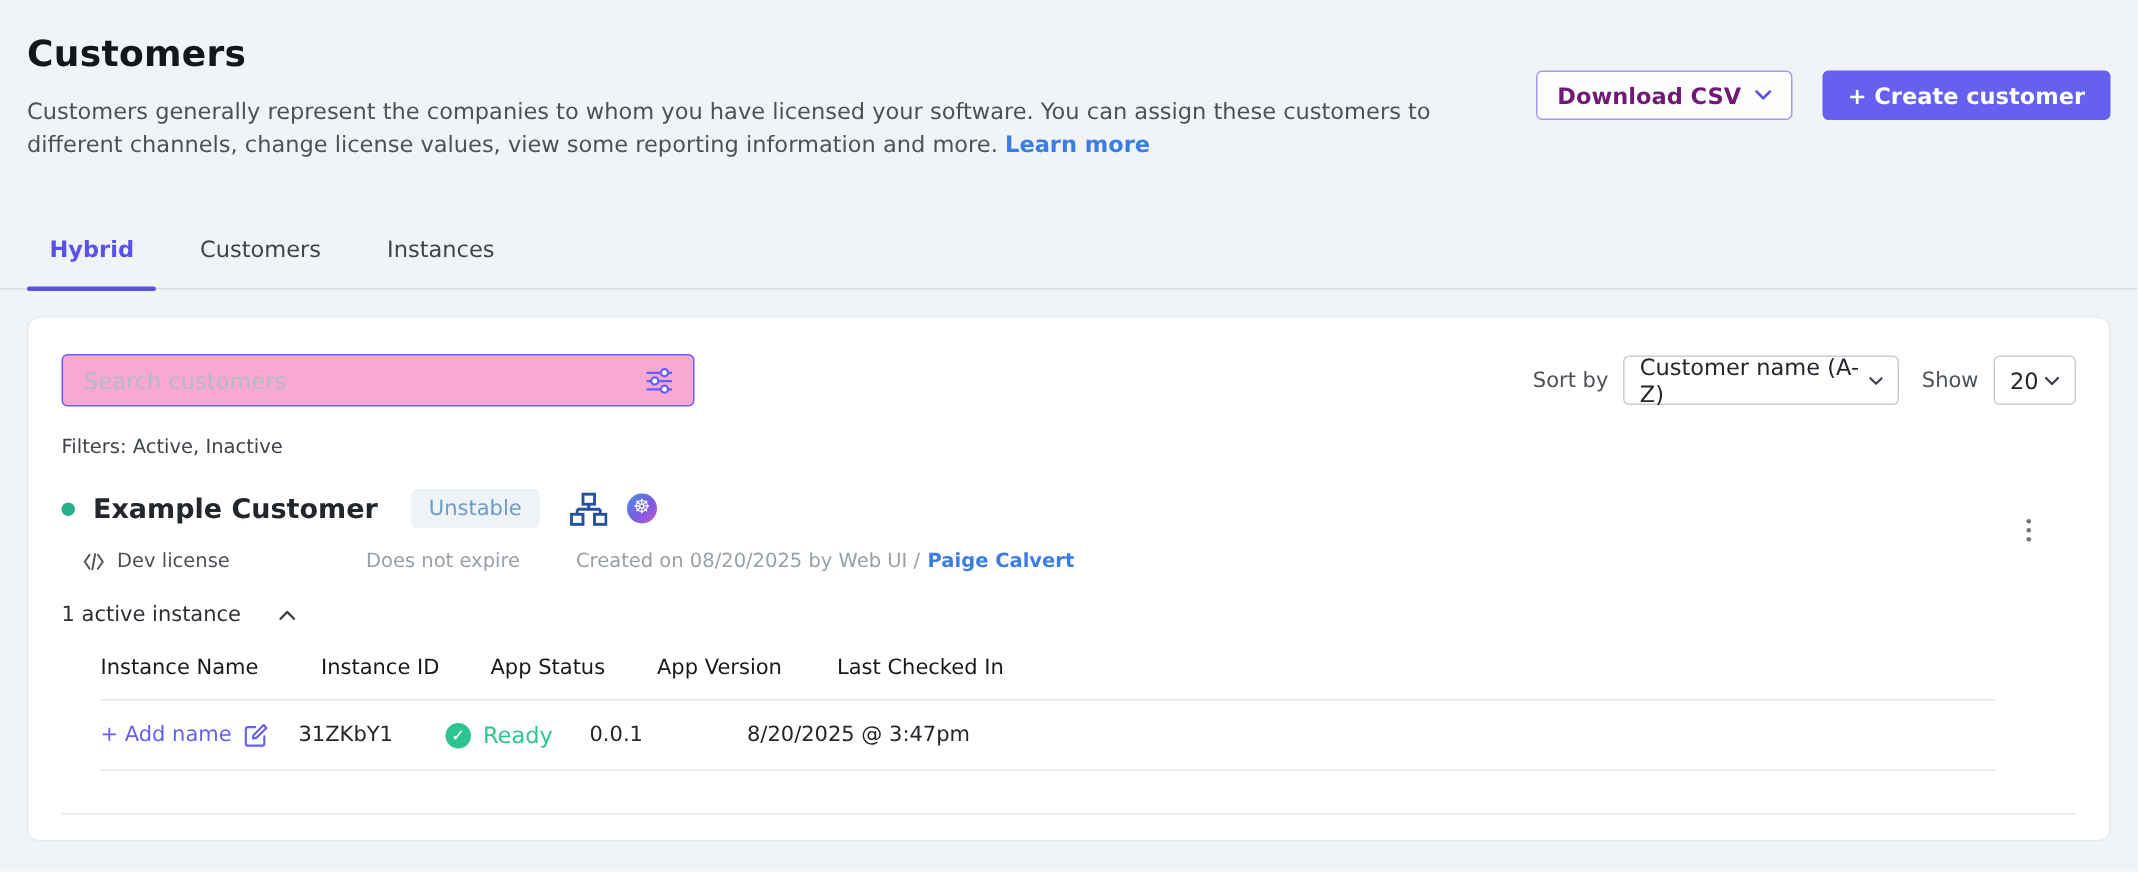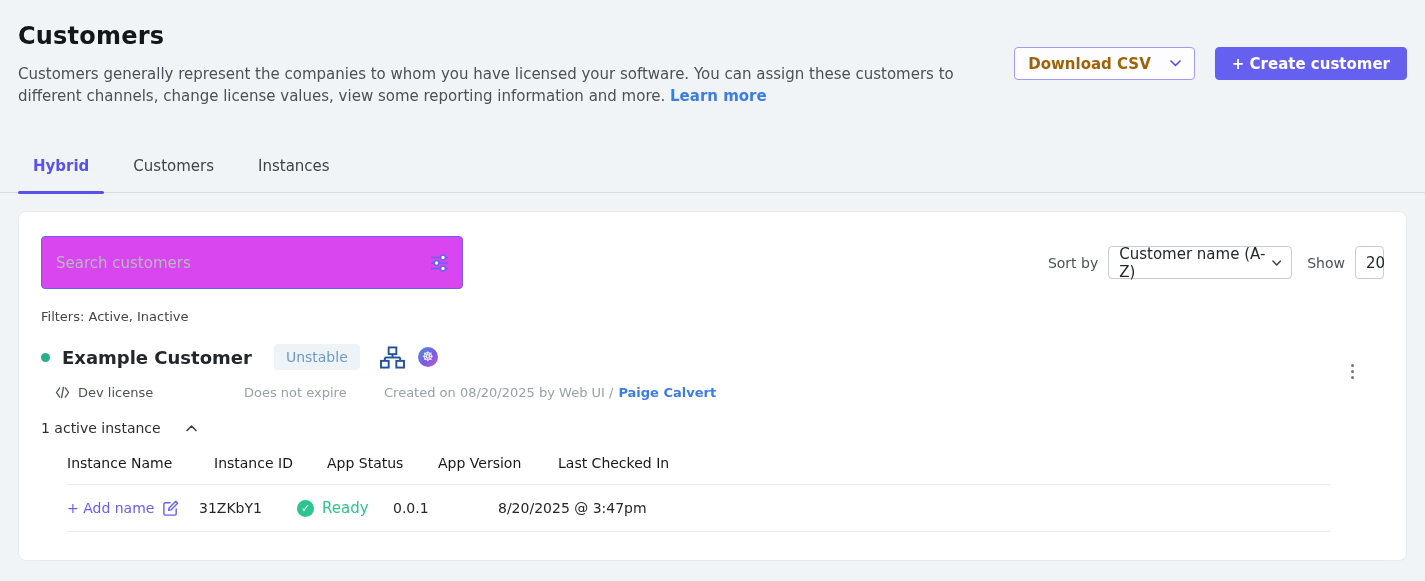--- a/index.html
+++ b/index.html
@@ -12,45 +12,45 @@
   }
   a { text-decoration:none; }
 
   
   .header { padding:22px 18px 0 18px; position:relative; }
   .page-title { margin:0; font-size:24px; font-weight:700; color:#14171a; letter-spacing:.2px; }
   .page-desc { margin:13px 0 0 0; font-size:15px; line-height:22px; color:#4c5157; max-width:958px; }
   .link { color:#3b7ce5; font-weight:600; cursor:pointer; }
   .header-actions { position:absolute; top:47px; right:18px; display:flex; gap:20px; }
   .btn { height:33px; border-radius:4px; font-size:15px; font-weight:700; display:flex; align-items:center; cursor:pointer; }
-  .btn-outline { border:1px solid #a29af2; background:#fdfdff; color:#a16207; padding:0 13px; gap:19px; }
+  .btn-outline { border:1px solid #a29af2; background:#fdfdff; color:#701a75; padding:0 13px; gap:9px; }
   .btn-primary { background:#6660f0; border:1px solid #6660f0; color:#ffffff; padding:0 16px; }
 
   
   .tabs { display:flex; margin-top:50px; padding:0 18px; border-bottom:1px solid #d8dde2; }
   .tab { position:relative; padding:0 15px 17px 15px; margin-right:14px; font-size:15px; color:#3f444a; cursor:pointer; }
   .tab.active { color:#5a51e8; font-weight:700; }
   .tab-indicator { position:absolute; left:0; right:0; bottom:-2px; height:3px; background:#5a51e8; border-radius:2px; }
 
   
   .card { margin:18px 18px 16px 18px; background:#fff; border:1px solid #e7ebee; border-radius:8px; padding:24px 22px 21px 22px; height:350px; }
 
   
   .toolbar { display:flex; align-items:center; }
-  .search-box { width:422px; height:53px; border:1px solid #6660f0; border-radius:4px; background:#d946ef; display:flex; align-items:center; padding:0 12px; }
+  .search-box { width:422px; height:35px; border:1px solid #6660f0; border-radius:4px; background:#f9a8d4; display:flex; align-items:center; padding:0 12px; }
   .search-box input { flex:1; border:none; outline:none; font-size:15px; color:#23272b; font-family:inherit; background:transparent; }
   .search-box input::placeholder { color:#b4bac0; }
   .collapse-group { display:flex; align-items:center; gap:10px; margin-left:18px; cursor:pointer; }
   .checkbox { width:14px; height:14px; border:1.5px solid #6b7178; border-radius:2px; background:#fff; }
   .collapse-label { font-size:14px; color:#3f444a; }
   .right-controls { margin-left:auto; display:flex; align-items:center; }
   .ctl-label { font-size:14px; color:#4c5157; }
   .select { height:33px; border:1px solid #c8cdd2; border-radius:4px; background:#fff; display:flex; align-items:center; justify-content:space-between; padding:0 10px; font-size:15px; color:#23272b; cursor:pointer; }
   .select-sort { width:184px; margin-left:10px; }
-  .select-show { width:29px; margin-left:10px; }
+  .select-show { width:55px; margin-left:10px; }
   .show-label { margin-left:15px; }
   .filters-note { margin-top:20px; font-size:13px; color:#40454b; }
 
   
   .cust-head { display:flex; align-items:center; margin-top:20px; }
   .status-dot { width:9px; height:9px; border-radius:50%; background:#27ae8c; margin-right:12px; }
   .cust-name { font-size:18px; font-weight:700; color:#23272b; }
   .badge { margin-left:22px; background:#eef3f8; color:#6d9ac7; font-size:14px; padding:5px 12px; border-radius:4px; }
   .icon-gap { margin-left:20px; display:flex; align-items:center; }
   .k8s-icon { margin-left:13px; width:20px; height:20px; border-radius:50%;

